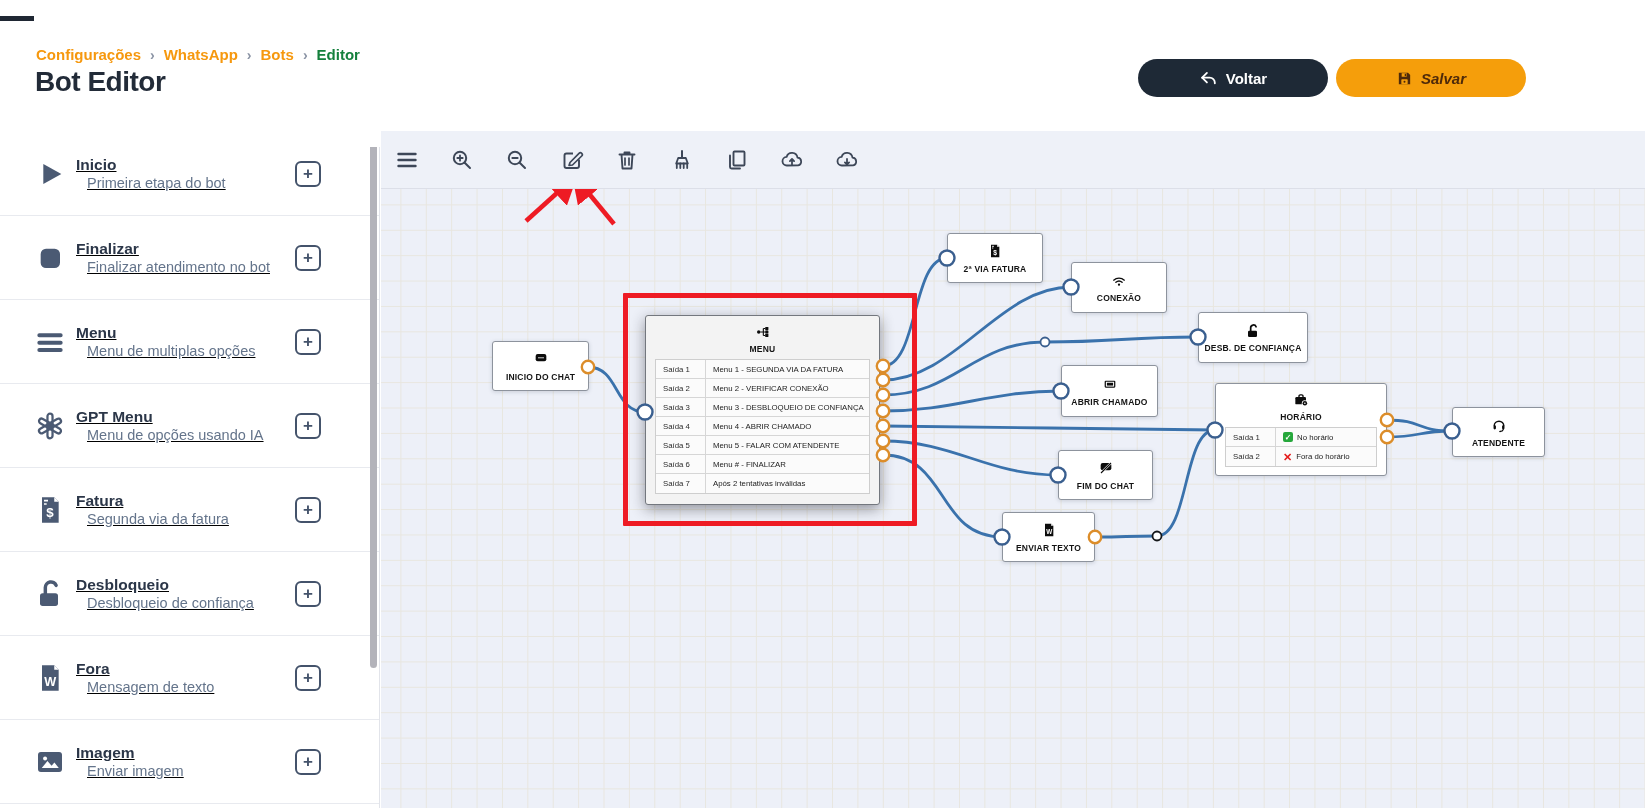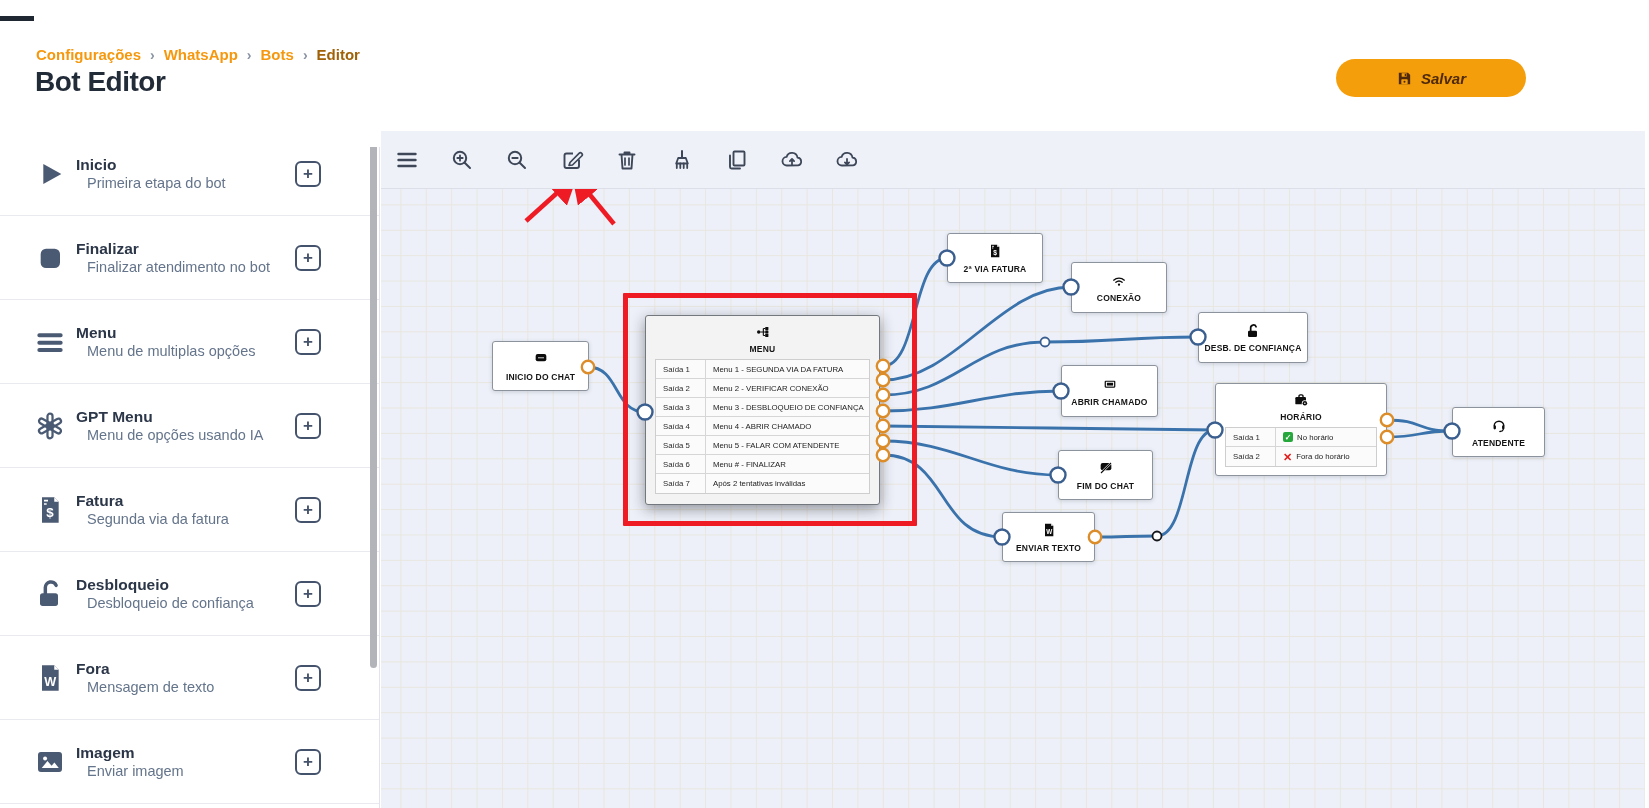--- a/index.html
+++ b/index.html
@@ -5,34 +5,34 @@
   * { margin:0; padding:0; box-sizing:border-box; }
   html,body { width:1649px; height:808px; overflow:hidden; background:#fff;
     font-family:"Liberation Sans", sans-serif; }
 
   
   .app-header { position:absolute; left:0; top:0; width:1649px; height:131px; background:#fff; z-index:5;margin-top:16px; }
   .corner-artifact { position:absolute; left:0; top:0; width:34px; height:5px; background:#1f2733; }
   .breadcrumb { position:absolute; left:36px; top:30px; font-size:15px; font-weight:700; display:flex; gap:9px; align-items:center; }
   .crumb-link { color:#F6980E; cursor:pointer; }
   .crumb-sep { color:#8b94a5; font-size:14px; font-weight:700; }
-  .crumb-current { color:#a16207;text-align:right; }
+  .crumb-current { color:#15803d;text-align:right; }
   .page-title { position:absolute; left:35px; top:50px; font-size:28px; font-weight:800; color:#222b38; letter-spacing:-0.5px; }
   .hdr-btn { position:absolute; top:43px; height:38px; border-radius:19px; display:flex; align-items:center; justify-content:center;
     gap:8px; font-size:15px; font-weight:700; cursor:pointer; border:none; }
   .btn-back { left:1138px; width:190px; background:#1e2936; color:#fff; }
   .btn-save { left:1336px; width:190px; background:#F59E0B; color:#4e2a0a;font-style:italic; }
   .btn-back svg, .btn-save svg { display:block; }
 
   
   .sidebar { position:absolute; left:0; top:131px; width:380px; height:677px; background:#fff;
     border-top:1px solid #e6e8ee; border-right:1px solid #e2e4ea; z-index:4; overflow:hidden; }
   .sb-scrollbar { position:absolute; right:2px; top:3px; width:7px; height:533px; background:#b3b3ba; border-radius:4px; }
   .sb-item { position:relative; height:84px; border-bottom:1px solid #e8eaef; display:flex; align-items:center;
-    padding:0 58px 0 34px; cursor:pointer; }
+    padding:0 58px 0 34px; cursor:pointer;text-decoration:underline; }
   .sb-icon { width:42px; flex:0 0 42px; color:#4b5a73; display:flex; align-items:center; }
   .sb-icon svg { width:32px; height:32px; }
   .sb-texts { flex:1; min-width:0; }
   .sb-label { font-size:15.5px; font-weight:700; color:#2b3648; margin-bottom:4px; }
   .sb-desc { font-size:14.5px; color:#64748b; white-space:nowrap;margin-left:11px; }
   .sb-plus { position:absolute; right:58px; top:50%; margin-top:-13px; width:26px; height:26px; border:2px solid #44536b;
     border-radius:6px; color:#44536b; font-size:17px; font-weight:700; display:flex; align-items:center; justify-content:center;
     line-height:1; cursor:pointer; background:#fff; }
 
   
@@ -81,20 +81,29 @@
   <div class="breadcrumb">
       <span class="crumb-link">Configurações</span>
       <span class="crumb-sep">›</span>
       <span class="crumb-link">WhatsApp</span>
       <span class="crumb-sep">›</span>
       <span class="crumb-link">Bots</span>
       <span class="crumb-sep">›</span>
       <span class="crumb-current">Editor</span>
     </div>
   <div class="page-title">Bot Editor</div>
+  <button class="hdr-btn btn-back">
+    <span>
+        <svg width="19" height="19" viewBox="0 0 24 24" fill="none" stroke="#fff" stroke-width="2.3" stroke-linecap="round" stroke-linejoin="round">
+          <path d="M10 5L4 11l6 6"></path>
+          <path d="M4 11h9.5a6.5 6.5 0 0 1 6.5 6.5V18"></path>
+        </svg>
+      </span>
+    <span>Voltar</span>
+  </button>
   <button class="hdr-btn btn-save">
     <span>
         <svg width="17" height="17" viewBox="0 0 24 24">
           <path d="M4 4h13l3 3v13H4z" fill="#4e2a0a"></path>
           <rect x="8" y="4.5" width="7" height="5" fill="#F59E0B"></rect>
           <rect x="12.3" y="5.3" width="2" height="3.4" fill="#4e2a0a"></rect>
           <rect x="7.5" y="13" width="9" height="7" rx="1" fill="#F59E0B"></rect>
           <circle cx="12" cy="16.5" r="1.4" fill="#4e2a0a"></circle>
         </svg>
       </span>

